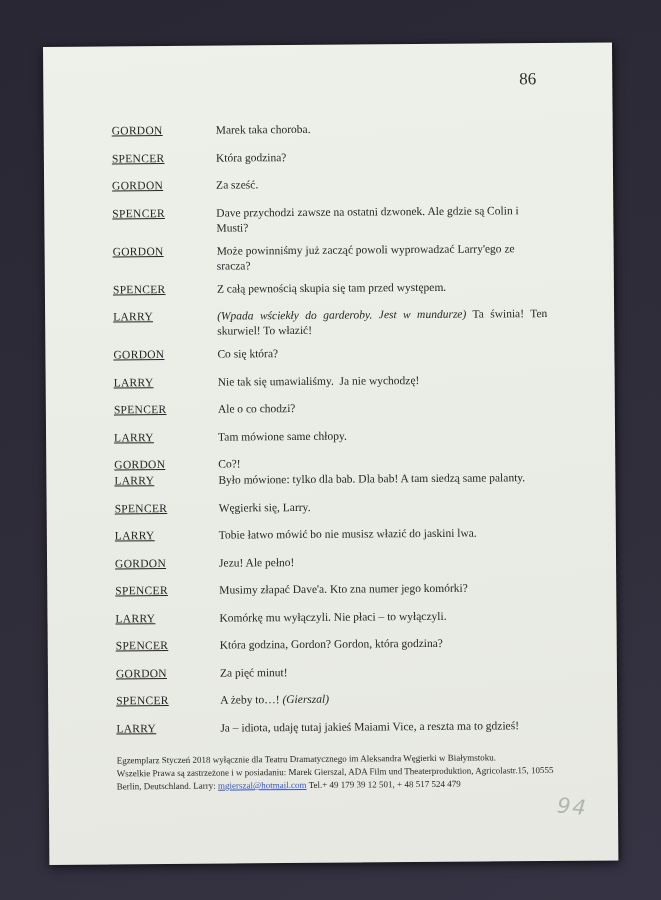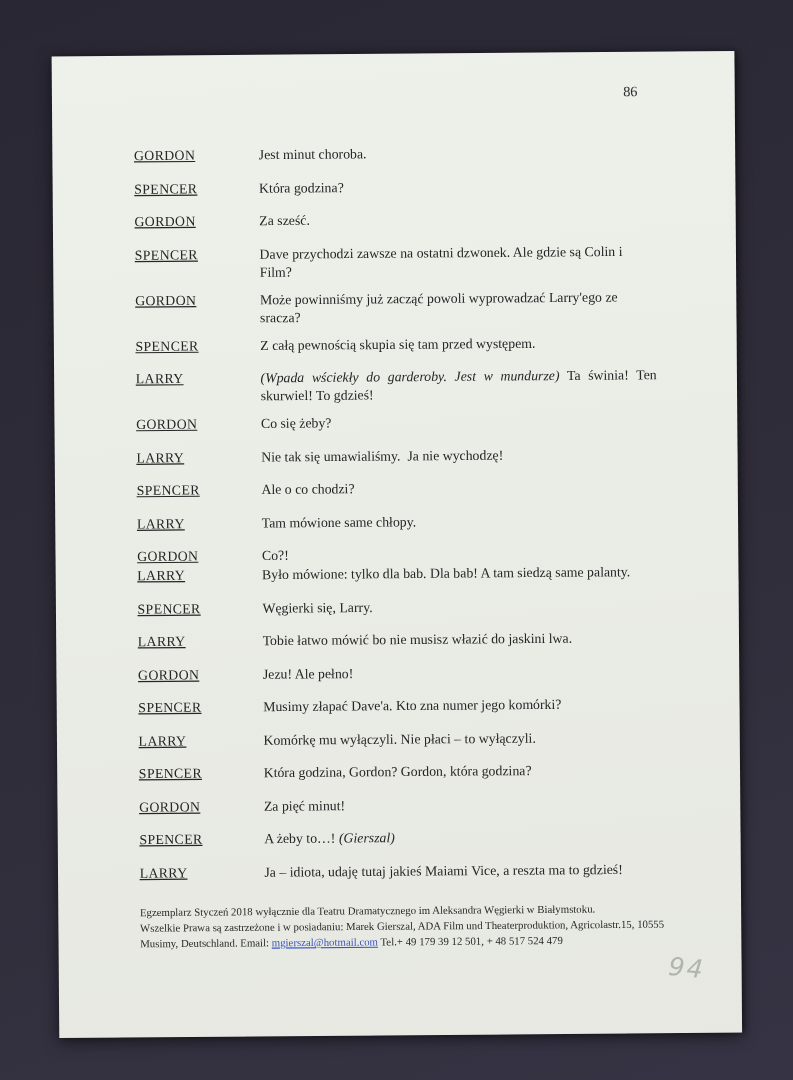--- a/index.html
+++ b/index.html
@@ -19,21 +19,21 @@
     left: 43px; top: 47px;
     width: 569px; height: 818px;
     background: linear-gradient(175deg, #eef0ea 0%, #eaece6 45%, #e6e8e1 100%);
     transform: rotate(-0.45deg);
     transform-origin: top left;
     box-shadow: 0 3px 12px rgba(0,0,0,0.55), 2px 0 4px rgba(0,0,0,0.35);
   }
   .page-number {
     position: absolute;
     left: 476px; top: 26px;
-    font-size: 12px;
+    font-size: 17px;
     color: #2c2c2c;
   }
   .dialogue {
     position: absolute;
     left: 68px; top: 77px;
     width: 456px;
     font-size: 11.5px;
     color: #262626;
   }
   .row {
@@ -83,66 +83,66 @@
 
 <div class="scene">
   <div class="paper">
 
     <div class="page-number">86</div>
 
     <div class="dialogue" id="dialogue">
         <div class="row">
           <div class="speaker">GORDON</div>
           <div class="line">
-            <div class="tline"><span>Jest minut choroba.</span></div>
+            <div class="tline"><span>Marek taka choroba.</span></div>
           </div>
         </div>
         <div class="row">
           <div class="speaker">SPENCER</div>
           <div class="line">
             <div class="tline"><span>Która godzina?</span></div>
           </div>
         </div>
         <div class="row">
           <div class="speaker">GORDON</div>
           <div class="line">
             <div class="tline"><span>Za sześć.</span></div>
           </div>
         </div>
         <div class="row multi">
           <div class="speaker">SPENCER</div>
           <div class="line">
             <div class="tline"><span>Dave przychodzi zawsze na ostatni dzwonek. Ale gdzie są Colin i</span></div>
-            <div class="tline"><span>Film?</span></div>
+            <div class="tline"><span>Musti?</span></div>
           </div>
         </div>
         <div class="row multi">
           <div class="speaker">GORDON</div>
           <div class="line">
             <div class="tline"><span>Może powinniśmy już zacząć powoli wyprowadzać Larry'ego ze</span></div>
             <div class="tline"><span>sracza?</span></div>
           </div>
         </div>
         <div class="row">
           <div class="speaker">SPENCER</div>
           <div class="line">
             <div class="tline"><span>Z całą pewnością skupia się tam przed występem.</span></div>
           </div>
         </div>
         <div class="row multi">
           <div class="speaker">LARRY</div>
           <div class="line">
             <div class="tline spread"><span class="it">(Wpada wściekły do garderoby. Jest w mundurze)</span><span> Ta świnia! Ten</span></div>
-            <div class="tline"><span>skurwiel! To gdzieś!</span></div>
-          </div>
-        </div>
-        <div class="row">
-          <div class="speaker">GORDON</div>
-          <div class="line">
-            <div class="tline"><span>Co się żeby?</span></div>
+            <div class="tline"><span>skurwiel! To włazić!</span></div>
+          </div>
+        </div>
+        <div class="row">
+          <div class="speaker">GORDON</div>
+          <div class="line">
+            <div class="tline"><span>Co się która?</span></div>
           </div>
         </div>
         <div class="row">
           <div class="speaker">LARRY</div>
           <div class="line">
             <div class="tline"><span>Nie tak się umawialiśmy.  Ja nie wychodzę!</span></div>
           </div>
         </div>
         <div class="row">
           <div class="speaker">SPENCER</div>
@@ -220,18 +220,18 @@
           <div class="speaker">LARRY</div>
           <div class="line">
             <div class="tline"><span>Ja – idiota, udaję tutaj jakieś Maiami Vice, a reszta ma to gdzieś!</span></div>
           </div>
         </div>
       </div>
 
     <div class="footer">
       <div>Egzemplarz Styczeń 2018 wyłącznie dla Teatru Dramatycznego im Aleksandra Węgierki w Białymstoku.</div>
       <div>Wszelkie Prawa są zastrzeżone i w posiadaniu: Marek Gierszal, ADA Film und Theaterproduktion, Agricolastr.15, 10555</div>
-      <div><span>Musimy, Deutschland. Email: </span><a class="email">mgierszal@hotmail.com</a><span> Tel.+ 49 179 39 12 501, + 48 517 524 479</span></div>
+      <div><span>Berlin, Deutschland. Larry: </span><a class="email">mgierszal@hotmail.com</a><span> Tel.+ 49 179 39 12 501, + 48 517 524 479</span></div>
     </div>
 
     <div class="handwritten">94</div>
   </div>
 </div>
 
 </body></html>

